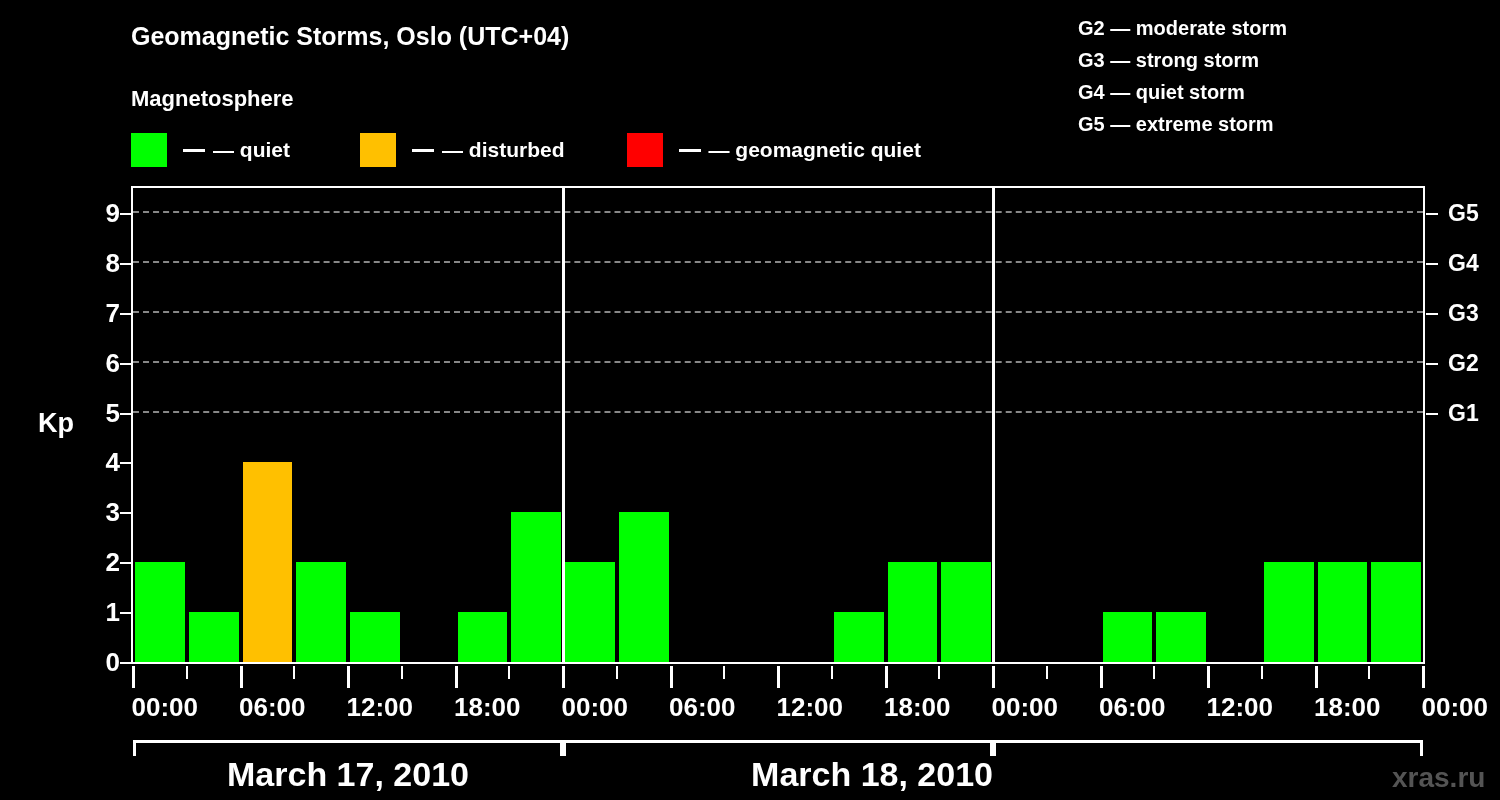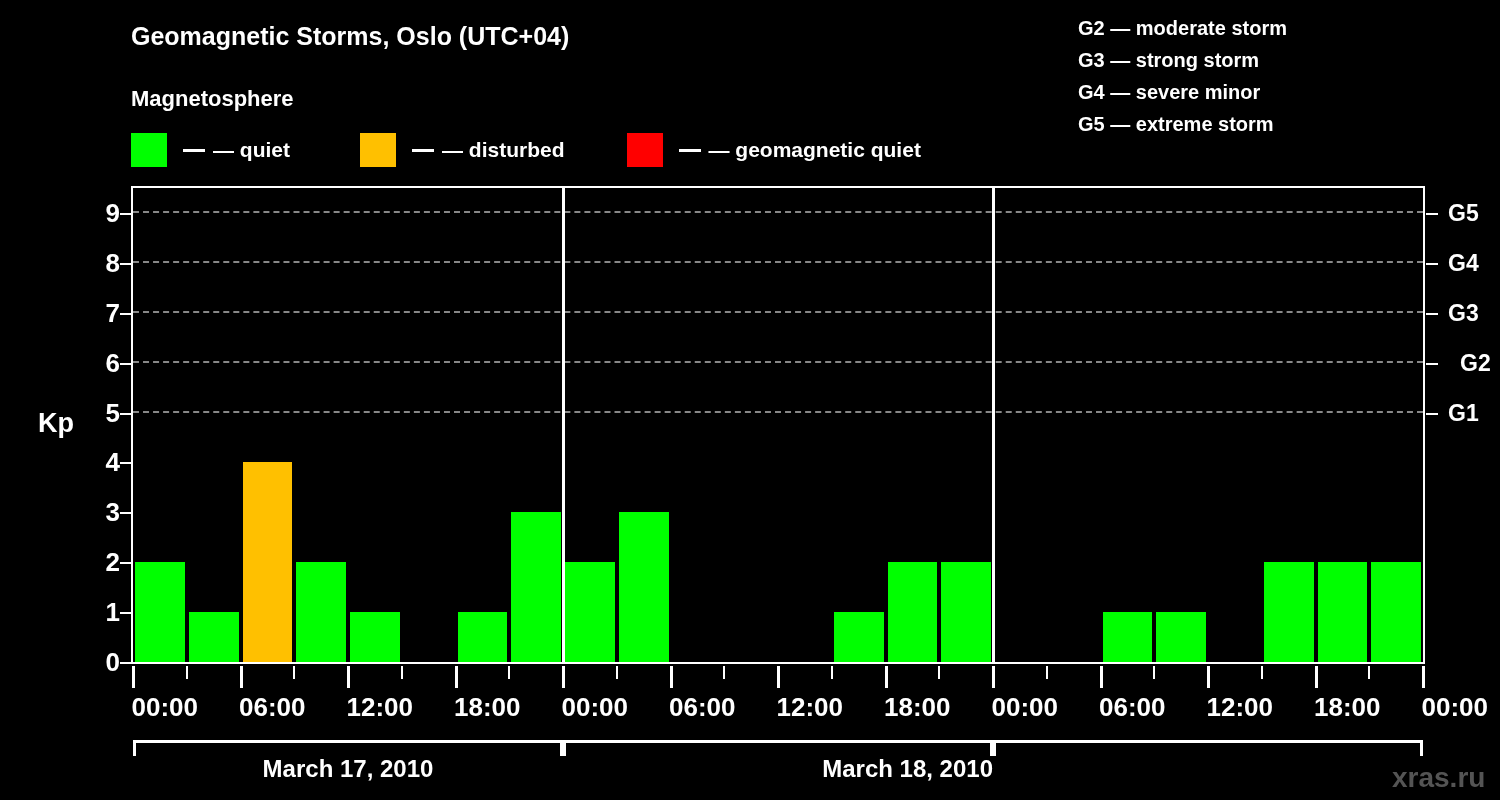--- a/index.html
+++ b/index.html
@@ -188,21 +188,21 @@
     height: 16px;
     border-left: 3px solid #ffffff;
     border-right: 3px solid #ffffff;
     border-top: 3px solid #ffffff;
     box-sizing: border-box;
   }
   .date-label {
     position: absolute;
     top: 755px;
     text-align: center;
-    font-size: 24px;
+    font-size: 34px;
     font-weight: bold;
   }
   #watermark {
     position: absolute;
     left: 1392px;
     top: 762px;
     font-size: 28px;
     font-weight: bold;
     color: #545454;
   }
@@ -232,21 +232,21 @@
     <div class="legend-item">
       <span class="legend-swatch" style="background:#FF0000"></span>
       <span class="legend-dash"></span>
       <span class="legend-label">— geomagnetic quiet</span>
     </div>
   </div>
 
   <div id="g-legend">
     <div class="g-legend-row">G2 — moderate storm</div>
     <div class="g-legend-row">G3 — strong storm</div>
-    <div class="g-legend-row">G4 — severe minor</div>
+    <div class="g-legend-row">G4 — quiet storm</div>
     <div class="g-legend-row">G5 — extreme storm</div>
   </div>
 
   <div id="y-axis-title">Kp</div>
 
   <div id="y-axis"></div>
   <div id="right-axis"></div>
 
   <div id="plot-frame">
     <div id="plot-inner">
@@ -302,21 +302,21 @@
     <div class="y-tick-label" style="left: 80px; top: 349.632px;">6</div>
     <div class="y-tick-mark" style="left: 120px; top: 362.632px;"></div>
     <div class="y-tick-label" style="left: 80px; top: 299.737px;">7</div>
     <div class="y-tick-mark" style="left: 120px; top: 312.737px;"></div>
     <div class="y-tick-label" style="left: 80px; top: 249.842px;">8</div>
     <div class="y-tick-mark" style="left: 120px; top: 262.842px;"></div>
     <div class="y-tick-label" style="left: 80px; top: 199.947px;">9</div>
     <div class="y-tick-mark" style="left: 120px; top: 212.947px;"></div>
     <div class="g-tick-label" style="top: 401.526px;">G1</div>
     <div class="g-tick-mark" style="top: 412.526px;"></div>
-    <div class="g-tick-label" style="top: 351.632px; margin-left: 12px;">G2</div>
+    <div class="g-tick-label" style="top: 351.632px;">G2</div>
     <div class="g-tick-mark" style="top: 362.632px;"></div>
     <div class="g-tick-label" style="top: 301.737px;">G3</div>
     <div class="g-tick-mark" style="top: 312.737px;"></div>
     <div class="g-tick-label" style="top: 251.842px;">G4</div>
     <div class="g-tick-mark" style="top: 262.842px;"></div>
     <div class="g-tick-label" style="top: 201.947px;">G5</div>
     <div class="g-tick-mark" style="top: 212.947px;"></div>
     <div class="x-tick-major" style="left: 132px;"></div>
     <div class="x-tick-label" style="left: 68px;">00:00</div>
     <div class="x-tick-minor" style="left: 185.75px;"></div>

